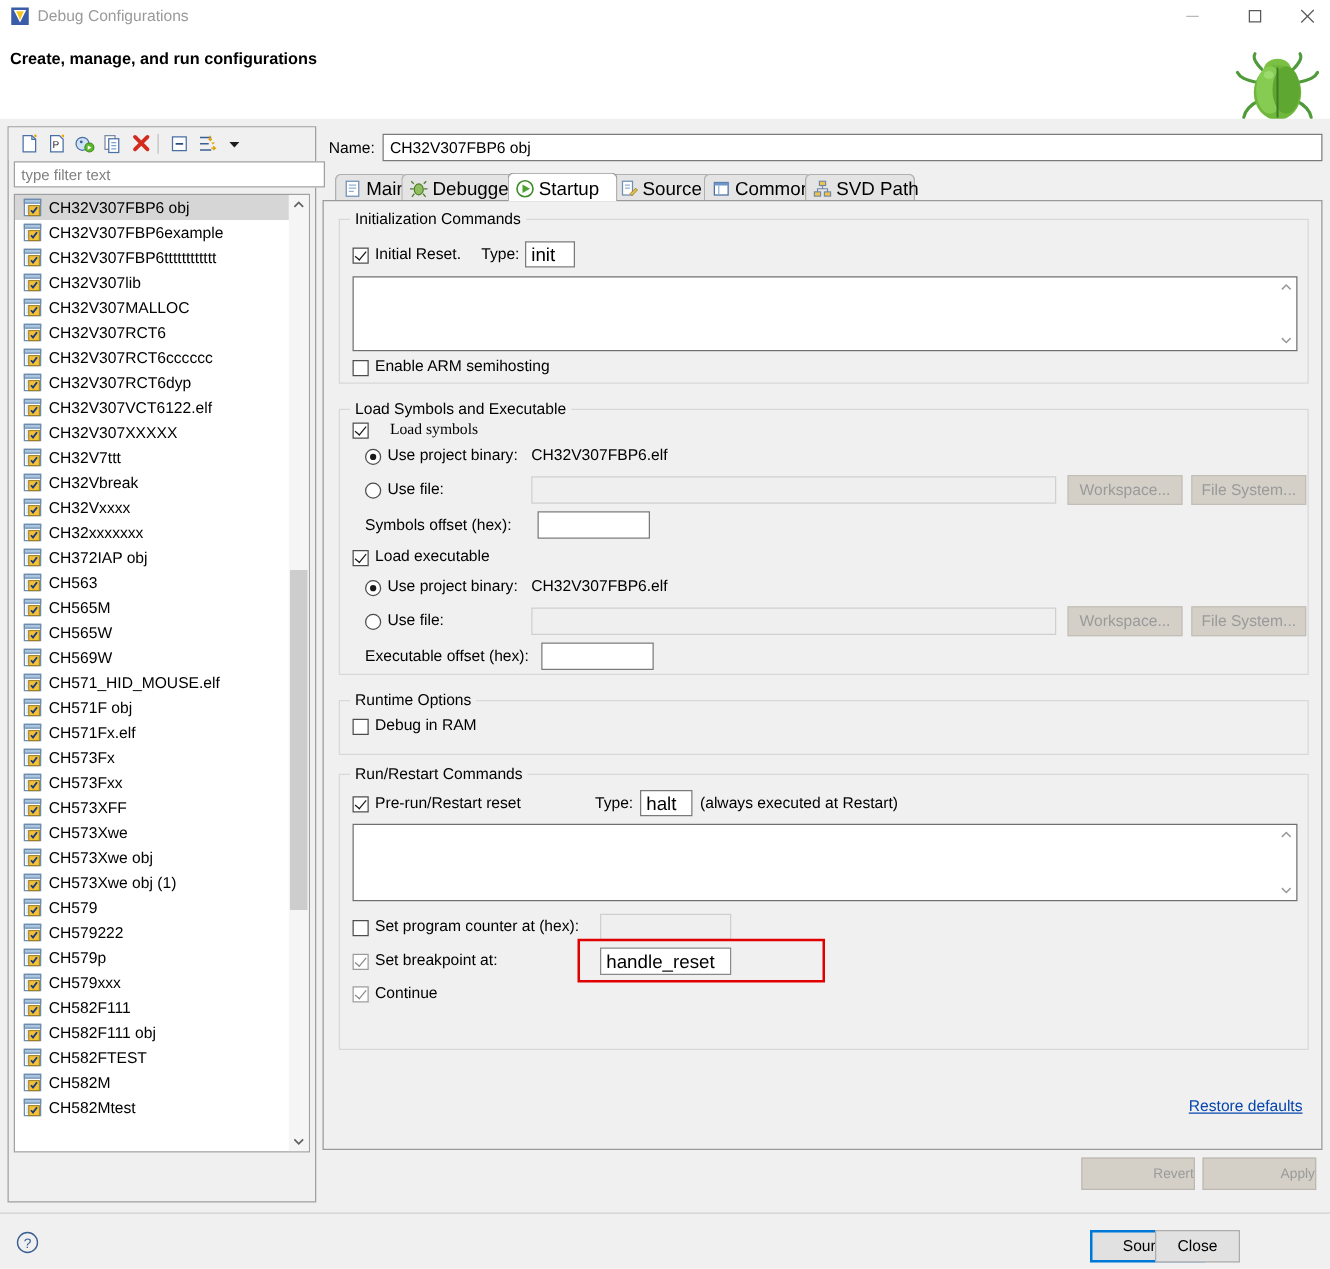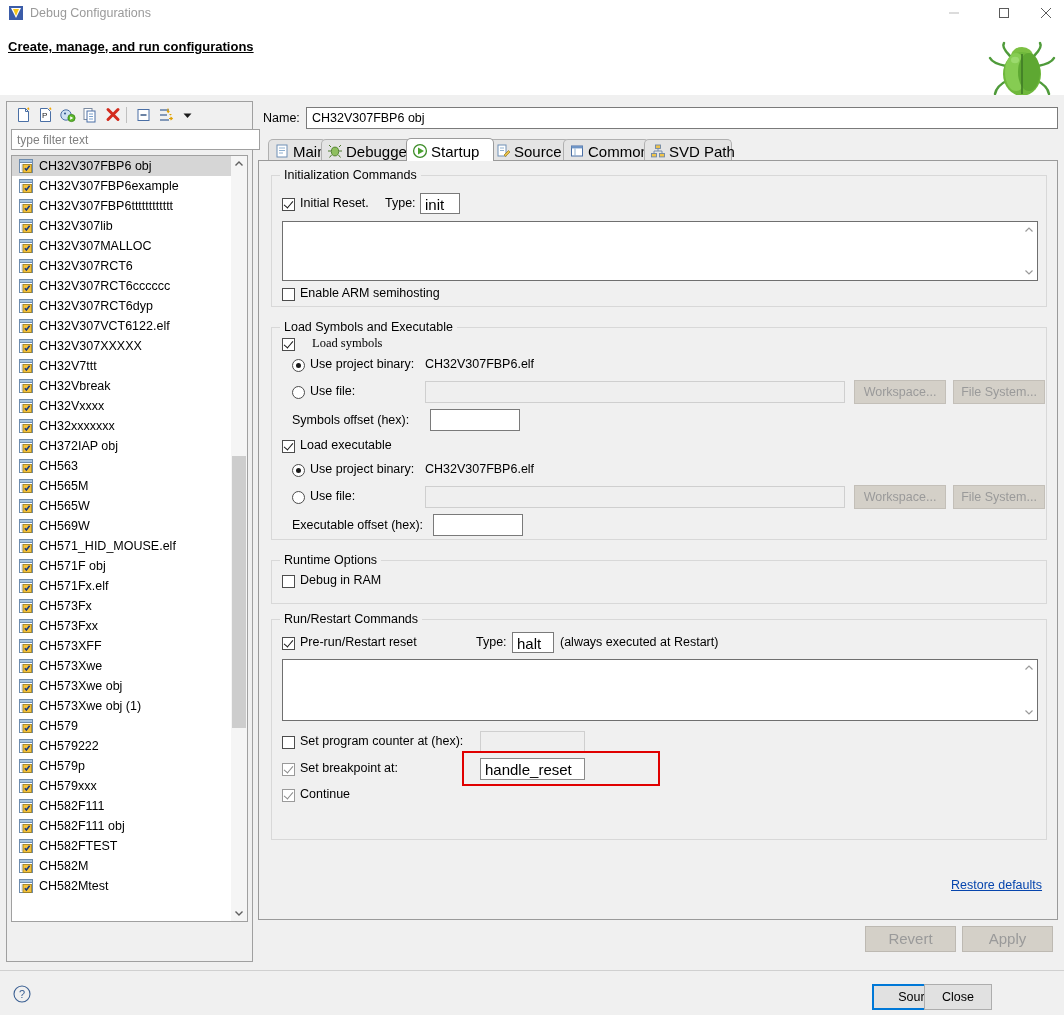--- a/index.html
+++ b/index.html
@@ -18,21 +18,21 @@
   .title-icon{position:absolute;left:8px;top:5px;width:16px;height:16px;}
   .title-text{position:absolute;left:30px;top:5px;font-size:12.5px;color:#9a9a9a;line-height:16px;}
   .wbtn{position:absolute;top:0;height:26px;width:44px;cursor:default;}
   .wbtn svg{position:absolute;left:50%;top:50%;transform:translate(-50%,-50%);}
   .wb-min{left:932px;}
   .wb-max{left:982px;}
   .wb-close{left:1028px;width:36px;}
 
   
   .banner{position:absolute;left:0;top:26px;width:1064px;height:68px;background:#ffffff;}
-  .banner-title{position:absolute;left:8px;top:13px;font-size:13px;font-weight:bold;color:#000;text-decoration:underline;}
+  .banner-title{position:absolute;left:8px;top:13px;font-size:13px;font-weight:bold;color:#000;}
   .banner-bug{position:absolute;left:988px;top:12px;width:70px;height:62px;}
   .banner-sep{position:absolute;left:0;top:94px;width:1064px;height:1px;background:#d0d0d0;}
 
   
   .body-area{position:absolute;left:0;top:95px;width:1064px;height:875px;background:#f0f0f0;}
 
   
   .leftpanel{position:absolute;left:6px;top:6px;width:247px;height:861px;
     background:#f0f0f0;border:1px solid #a0a0a0;box-sizing:border-box;}
   .toolbar{position:absolute;left:0;top:0;width:245px;height:26px;background:#f0f0f0;}
@@ -105,21 +105,21 @@
   .bigtext .sbv .a.d{bottom:0;}
 
   .gbtn{position:absolute;height:24px;background:#d4d0c8;border:1px solid #c3bfb8;
      box-sizing:border-box;text-align:center;line-height:22px;font-size:12.5px;color:#9a9a9a;cursor:default;}
 
   .redbox{position:absolute;border:2px solid #e00000;box-sizing:border-box;pointer-events:none;}
 
   .link{position:absolute;font-size:12.5px;color:#0645ad;text-decoration:underline;cursor:default;}
 
   .botbtn{position:absolute;height:26px;background:#d4d0c8;border:1px solid #bdb9b2;
-     box-sizing:border-box;text-align:center;line-height:24px;font-size:15px;color:#9a9a9a;cursor:default;}
+     box-sizing:border-box;text-align:right;line-height:24px;font-size:11px;color:#9a9a9a;cursor:default;}
 
   
   .footer{position:absolute;left:0;top:970px;width:1064px;height:45px;background:#f0f0f0;}
   .footer-sep{position:absolute;left:0;top:0;width:1064px;height:1px;background:#d0d0d0;}
   .helpbtn{position:absolute;left:12px;top:14px;width:20px;height:20px;cursor:default;}
   .fbtn{position:absolute;top:14px;height:26px;background:#e1e1e1;border:1px solid #adadad;
     box-sizing:border-box;text-align:center;line-height:24px;font-size:12.5px;color:#000;cursor:default;}
   .fbtn.default{border:2px solid #0078d7;line-height:22px;background:#e1e1e1;}
 </style>
 </head>

